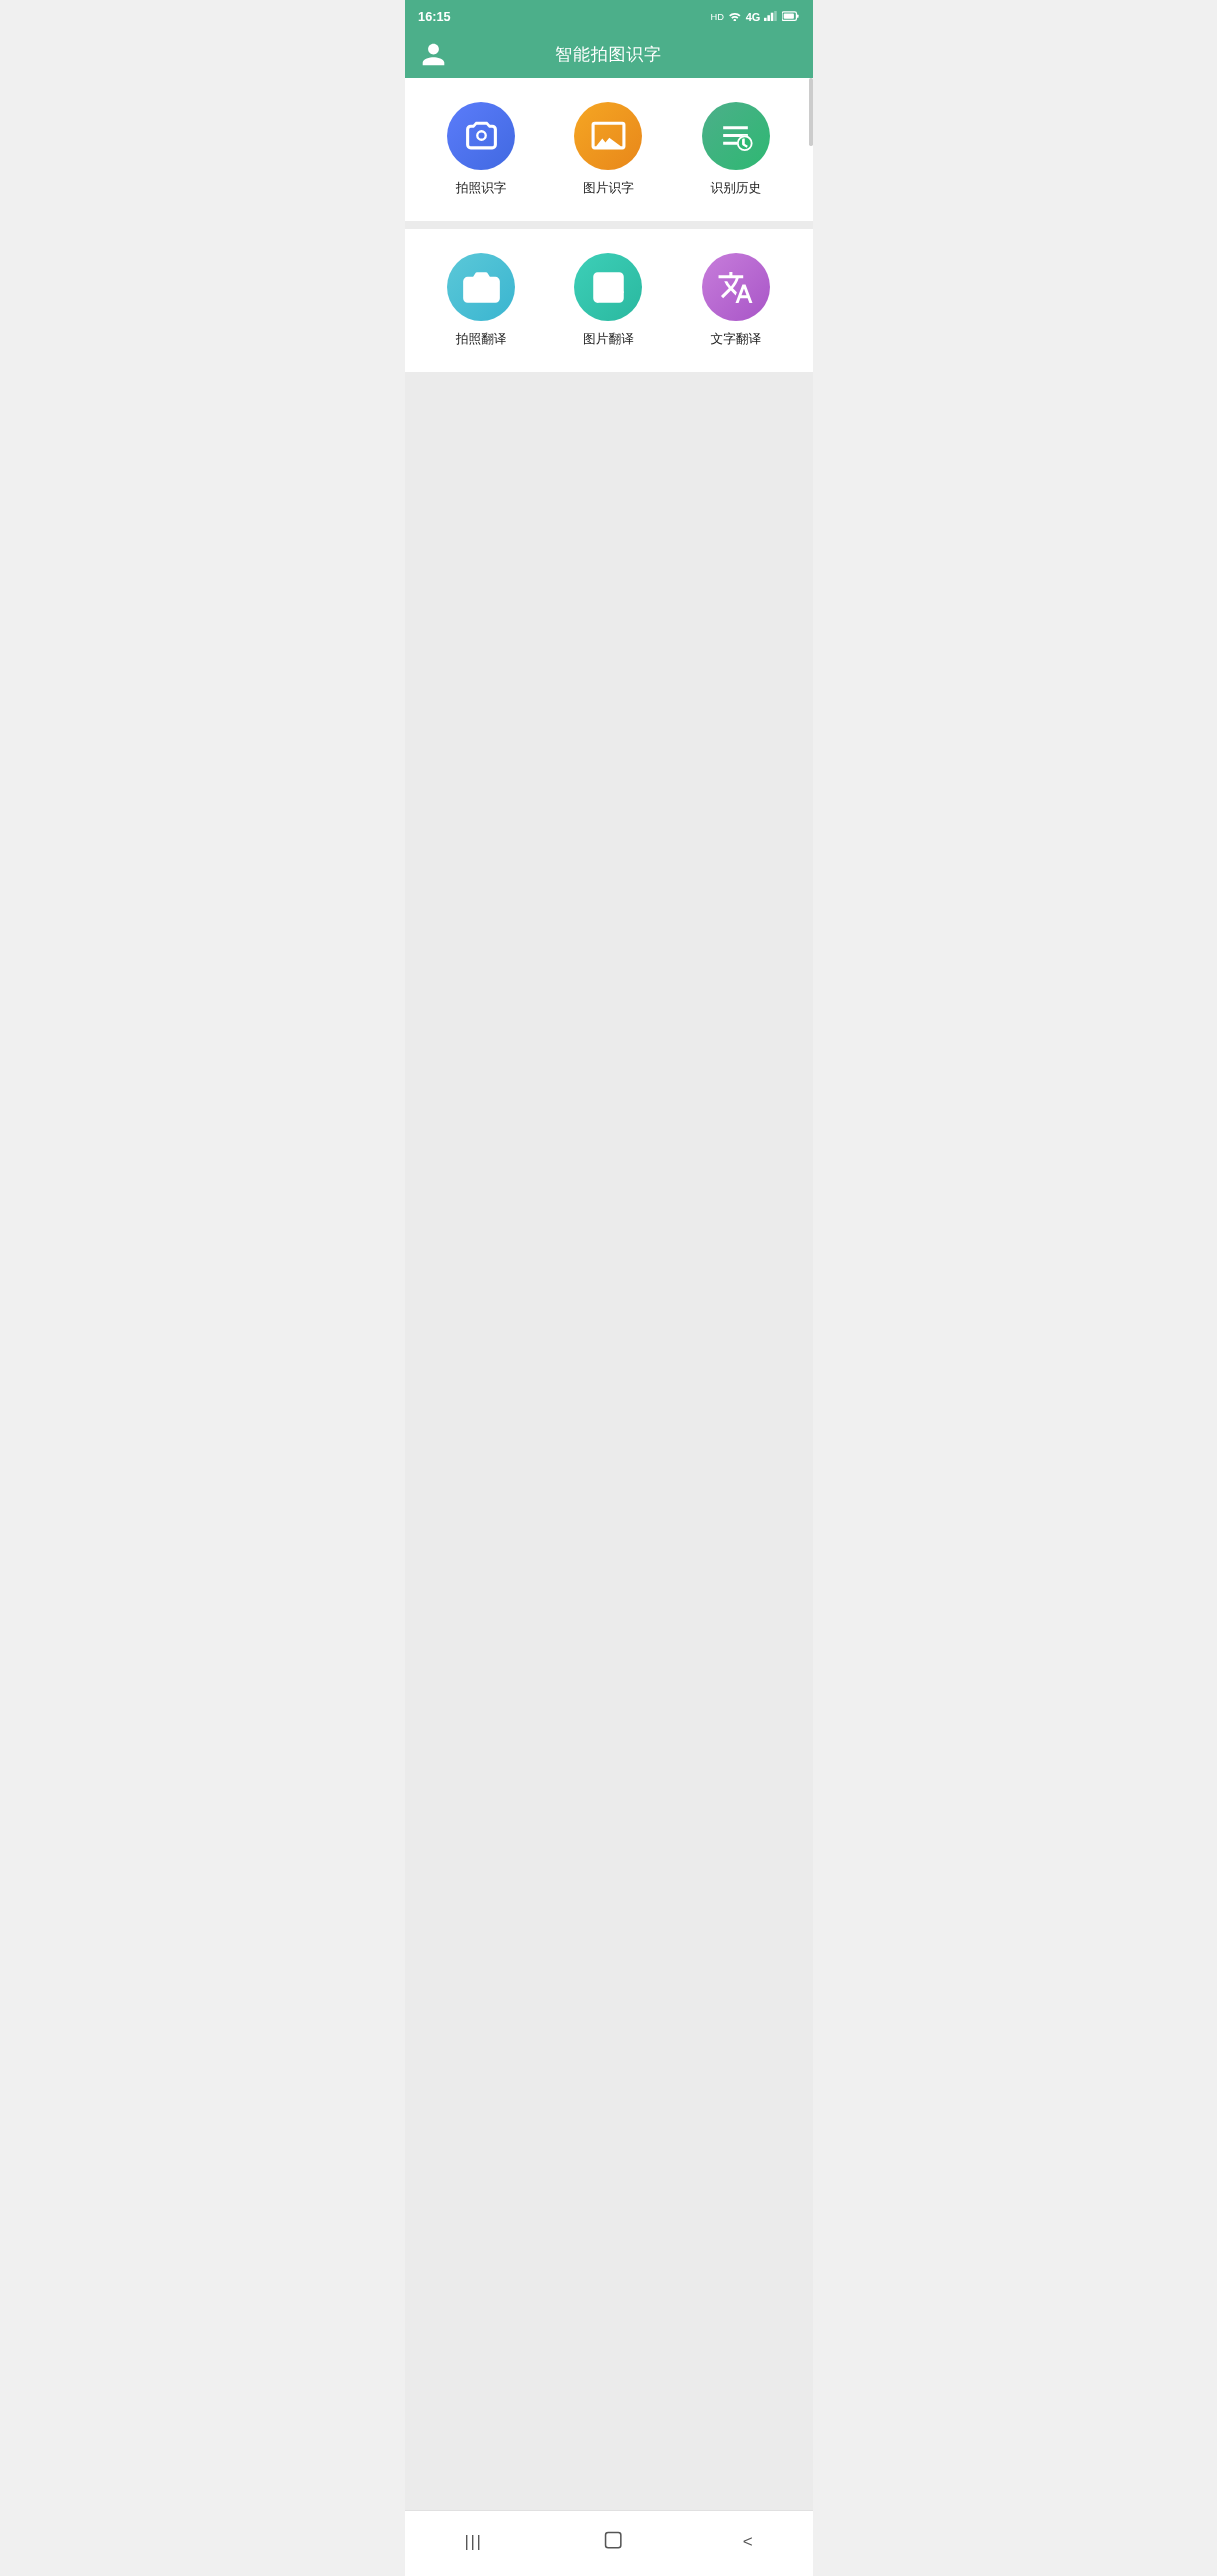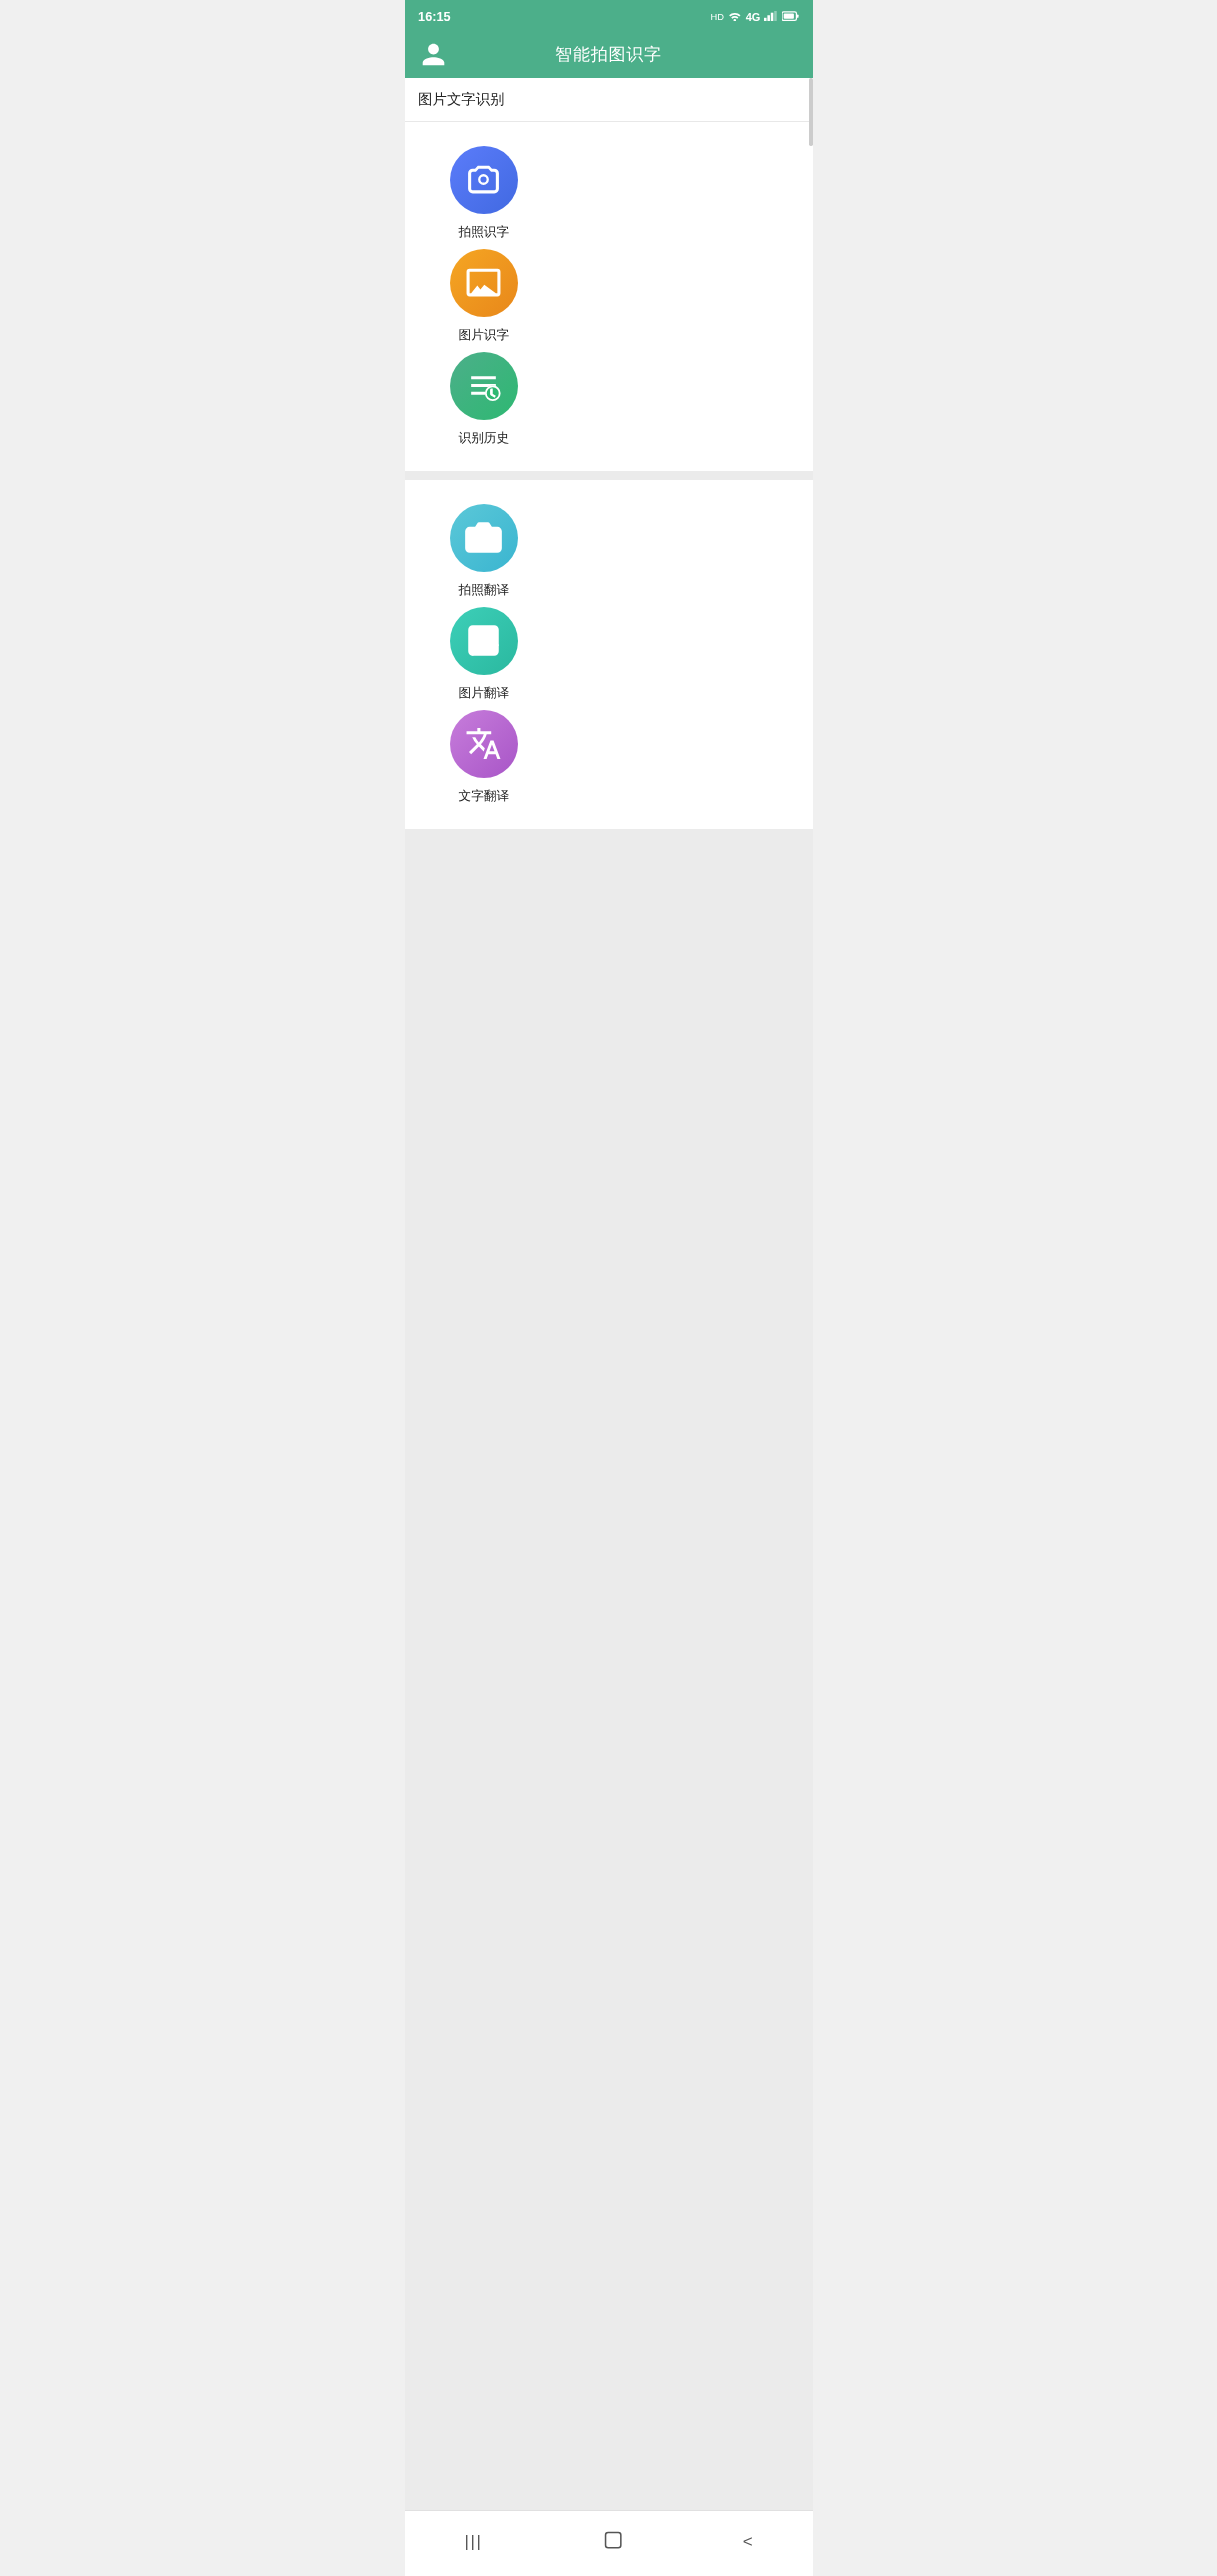--- a/index.html
+++ b/index.html
@@ -98,21 +98,21 @@
       font-size: 14.4px;
       font-weight: 500;
       color: #222;
       border-bottom: 0.8px solid #e8e8e8;
     }
 
     
     .icons-grid {
       background: white;
       display: flex;
-      flex-direction: column;
+      flex-direction: row;
       justify-content: flex-start;
       padding: 24px 17px 24px 17px;
       gap: 8px;
     }
 
     .icon-item {
       display: flex;
       flex-direction: column;
       align-items: center;
       gap: 10.2px;
@@ -253,21 +253,20 @@
       <path d="M12 12c2.7 0 4.8-2.1 4.8-4.8S14.7 2.4 12 2.4 7.2 4.5 7.2 7.2 9.3 12 12 12zm0 2.4c-3.2 0-9.6 1.6-9.6 4.8v2.4h19.2v-2.4c0-3.2-6.4-4.8-9.6-4.8z"></path>
     </svg>
   </div>
   <span class="toolbar-title">智能拍图识字</span>
 </div>
 
 <div class="main-content">
 
   <div class="scroll-indicator"></div>
 
-  <div class="section-header">图片文字识别</div>
 
   <div class="icons-grid">
 
     <div class="icon-item">
       <div class="icon-circle grad-blue">
         <svg viewBox="0 0 24 24">
           <path d="M12 8.5A3.5 3.5 0 1 0 12 15.5 3.5 3.5 0 0 0 12 8.5zm0 5.5a2 2 0 1 1 0-4 2 2 0 0 1 0 4zm7-9h-1.5l-1.8-2H8.3L6.5 5H5a3 3 0 0 0-3 3v10a3 3 0 0 0 3 3h14a3 3 0 0 0 3-3V8a3 3 0 0 0-3-3zm1 13a1 1 0 0 1-1 1H5a1 1 0 0 1-1-1V8a1 1 0 0 1 1-1h2.1l1.8-2h6.2l1.8 2H19a1 1 0 0 1 1 1v10z"></path>
         </svg>
       </div>
       <span class="icon-label">拍照识字</span>

